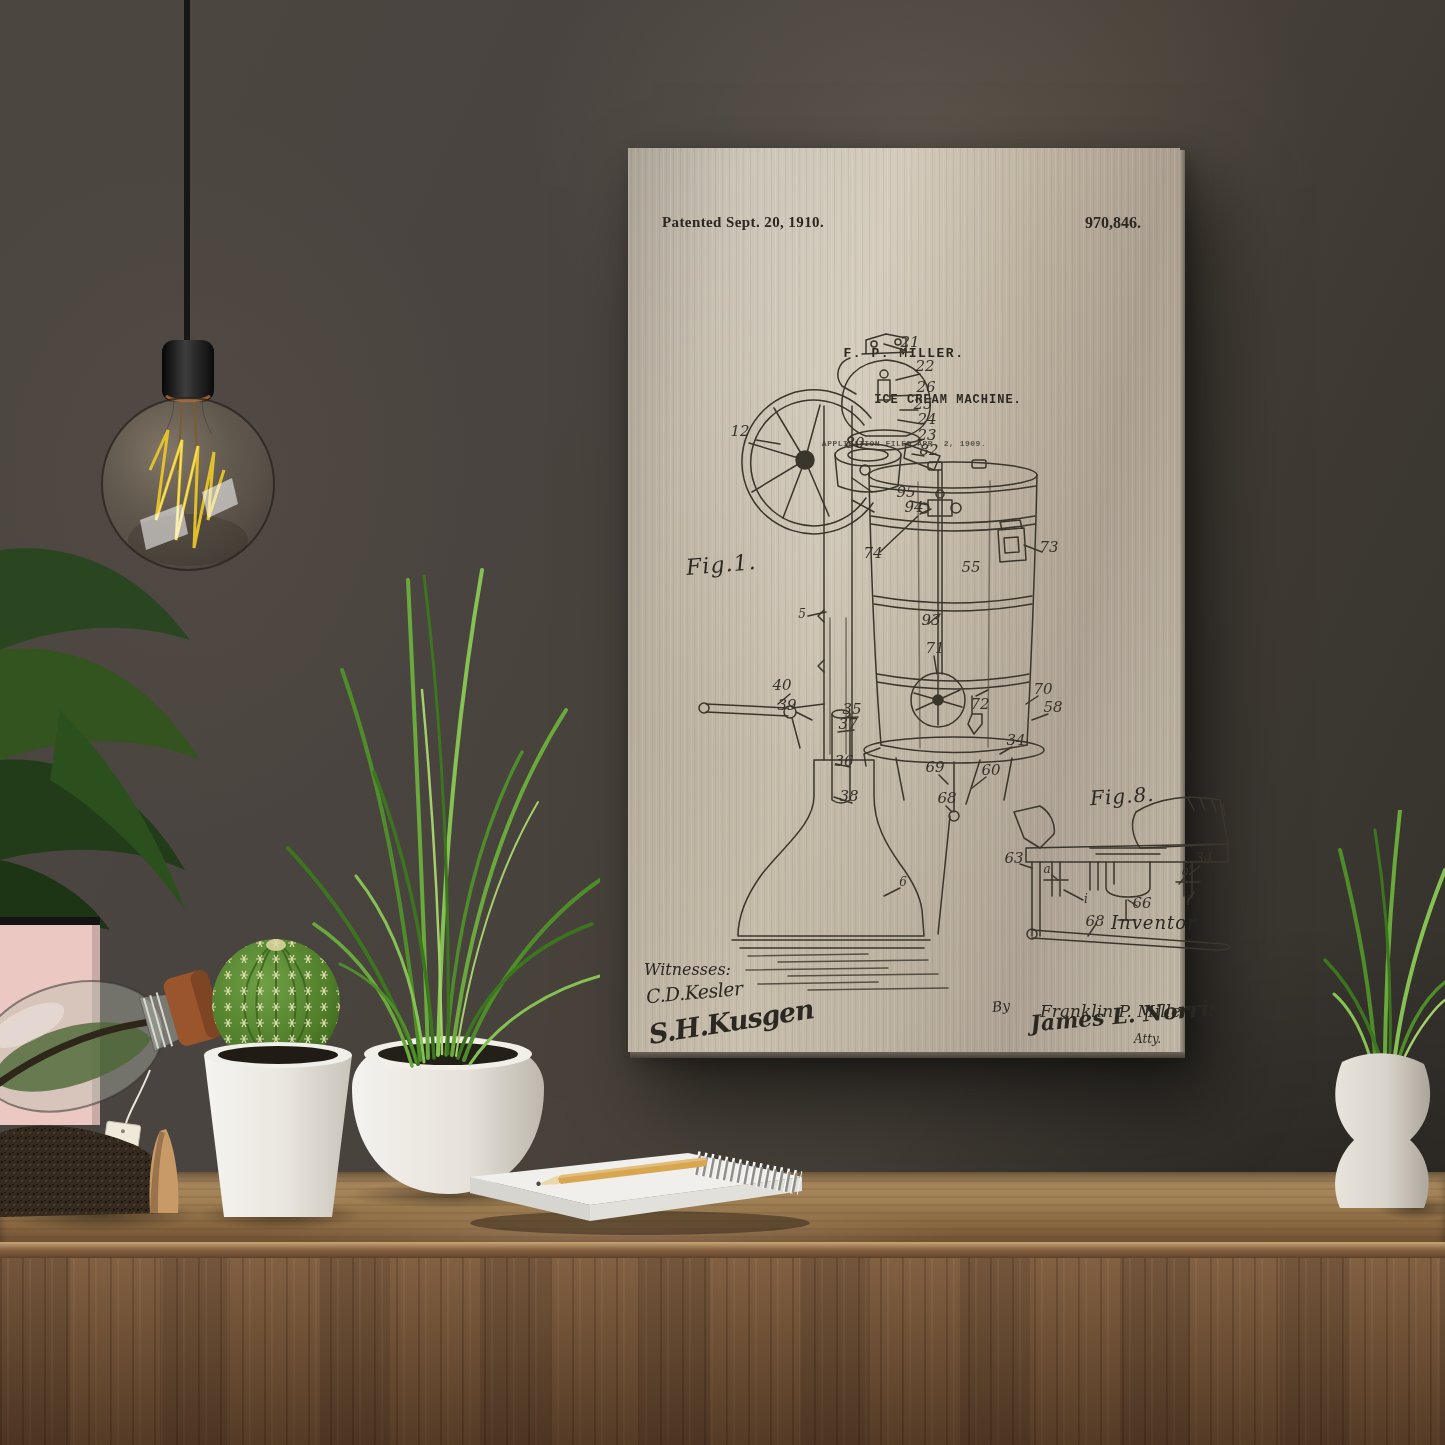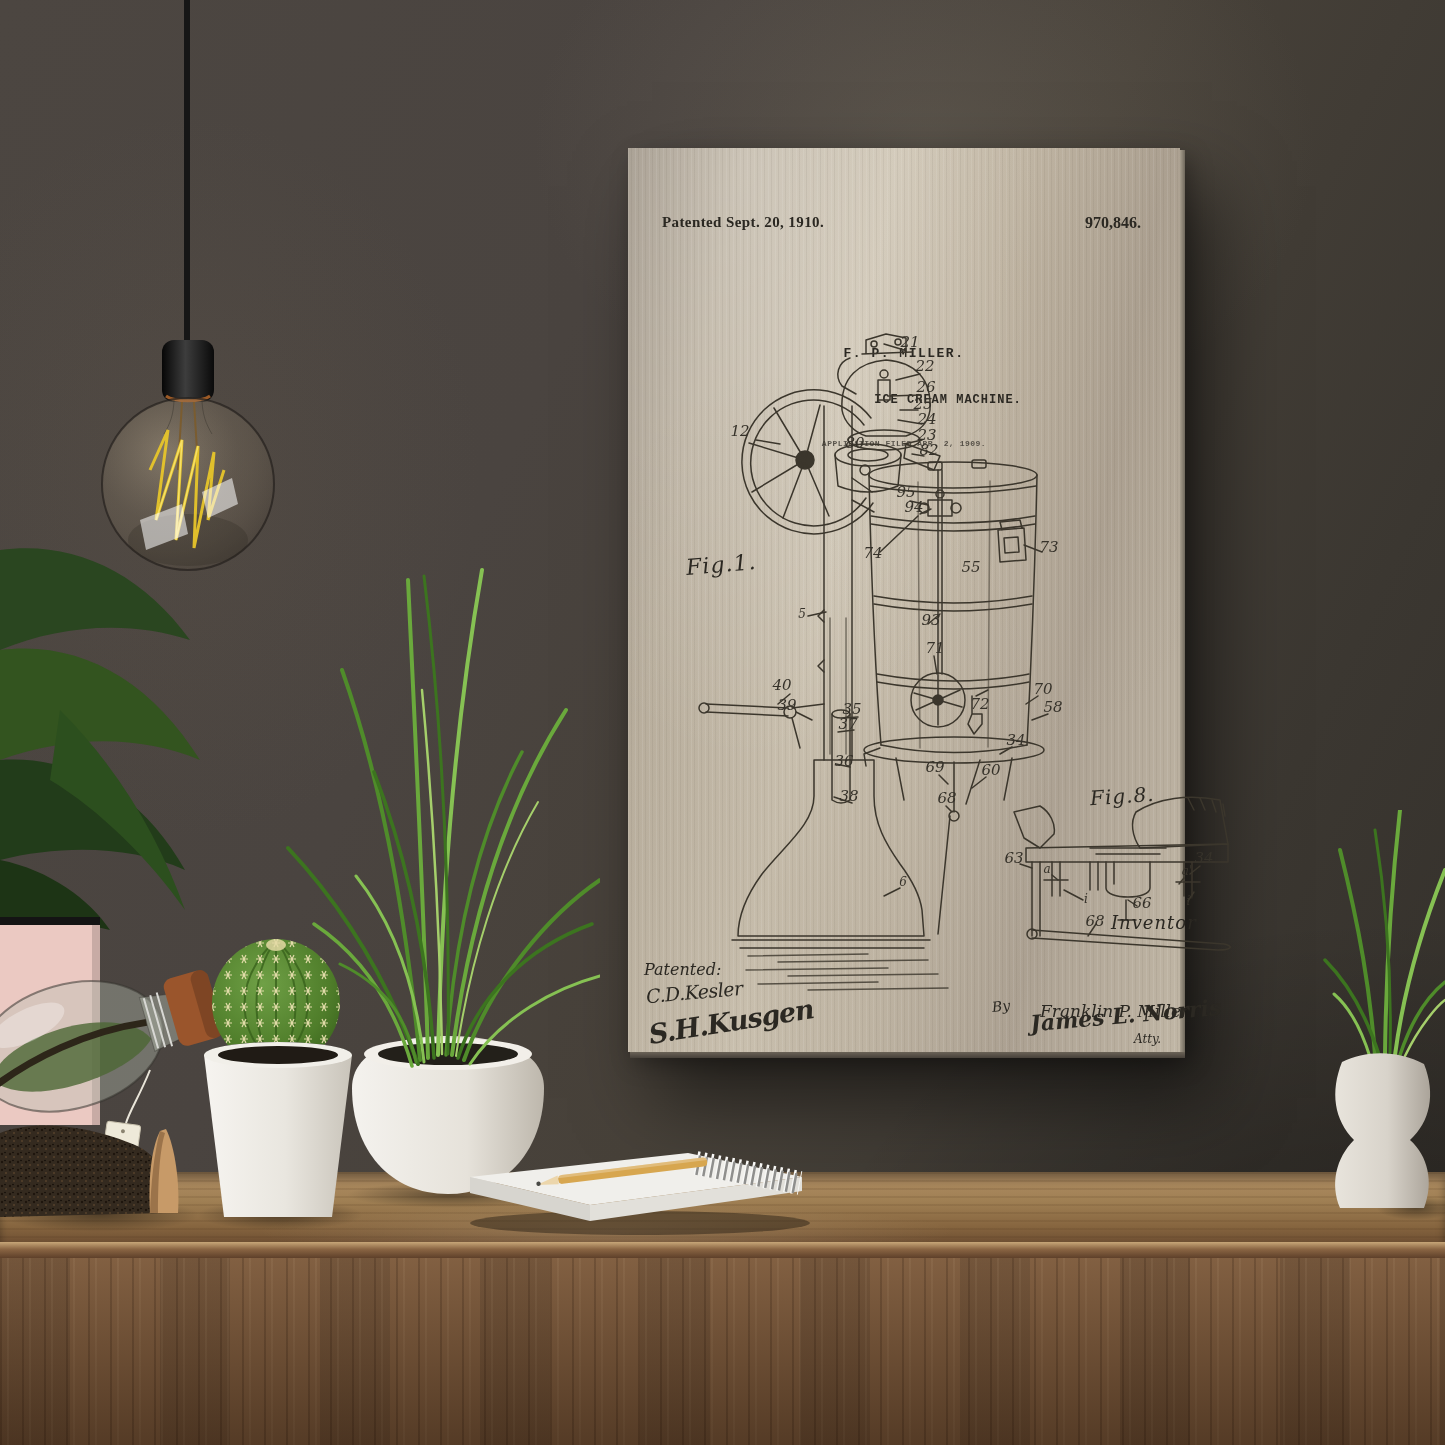--- a/index.html
+++ b/index.html
@@ -230,21 +230,21 @@
           <text x="559" y="727" class="plabel small">a'</text>
           <text x="458" y="755" class="plabel small">i</text>
           <text x="562" y="757" class="plabel small">i'</text>
           <text x="514" y="760" class="plabel">66</text>
           <text x="467" y="778" class="plabel">68</text>
         </g>
     </svg>
 
     <div class="pt script fig1">Fig.1.</div>
     <div class="pt script fig8">Fig.8.</div>
-    <div class="pt script witn">Patented:</div>
+    <div class="pt script witn">Witnesses:</div>
     <div class="pt script wsig1">C.D.Kesler</div>
     <div class="pt script wsig2">S.H.Kusgen</div>
     <div class="pt script invh">Inventor</div>
     <div class="pt script invsig">Franklin P. Miller</div>
     <div class="pt script bylab">By</div>
     <div class="pt script attysig">James L. Norris</div>
     <div class="pt script attysuf">Atty.</div>
   </div>
 
   <svg class="abs" style="left:90px;top:0" width="200" height="590">

